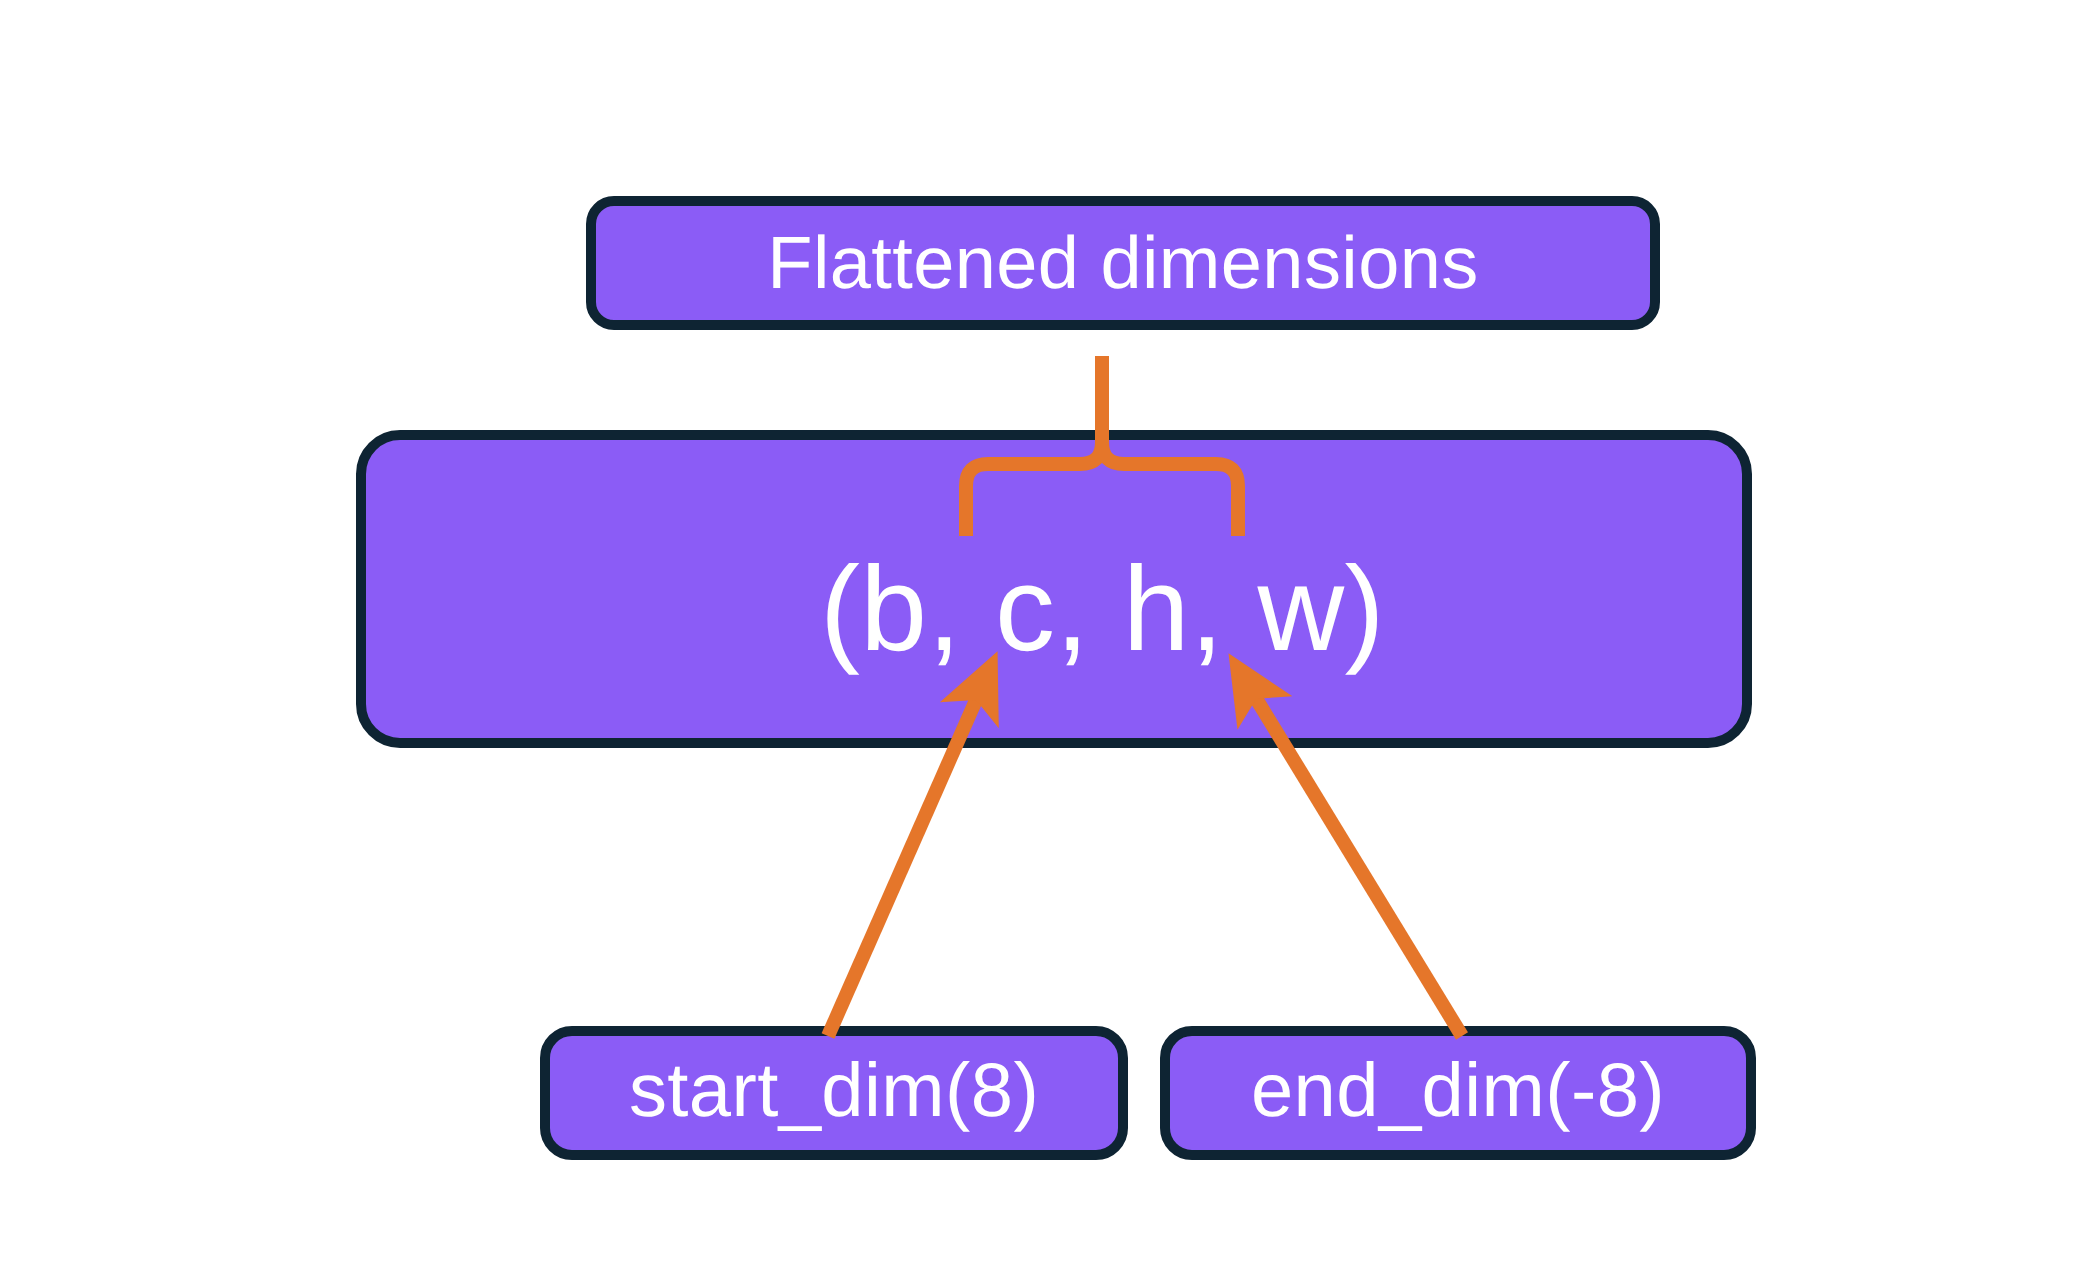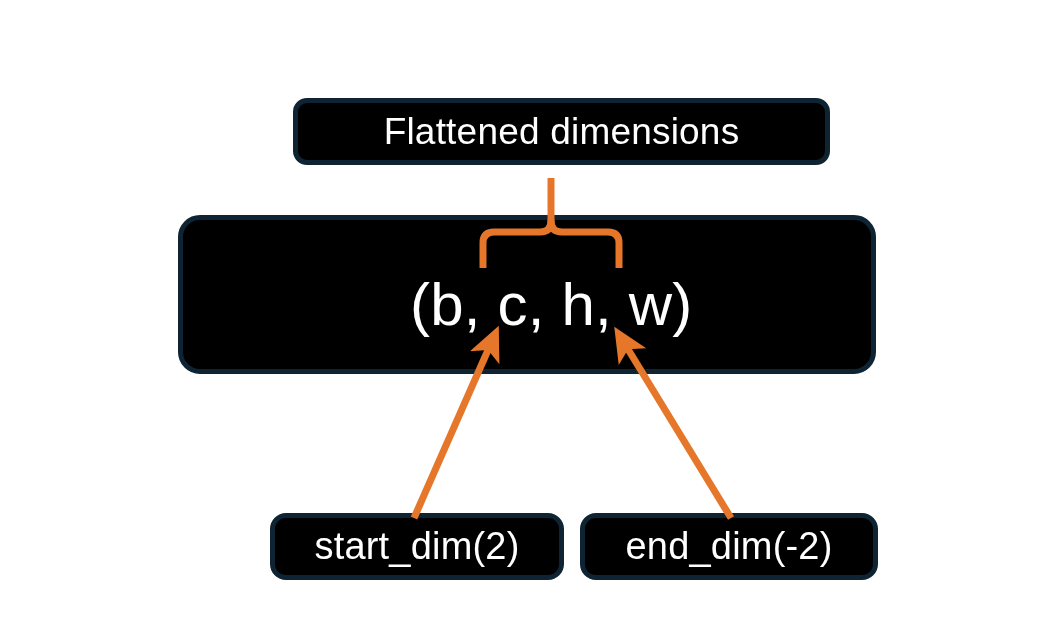--- a/index.html
+++ b/index.html
@@ -13,21 +13,21 @@
   #canvas {
     position: relative;
     width: 1038px;
     height: 632px;
     background: #ffffff;
     overflow: hidden;
   }
   .node {
     position: absolute;
     box-sizing: border-box;
-    background: #000000;
+    background: #8b5cf6;
     border: 5px solid #0E2433;
     border-radius: 16px;
     display: flex;
     align-items: center;
     justify-content: center;
     color: #ffffff;
     z-index: 2;
   }
   .node-label {
     color: #ffffff;
@@ -112,25 +112,25 @@
 
   <div class="node" id="box-flattened">
     <span class="node-label">Flattened dimensions</span>
   </div>
 
   <div class="node" id="box-shape">
     <span class="node-label">(b, c, h, w)</span>
   </div>
 
   <div class="node" id="box-start-dim">
-    <span class="node-label">start_dim(2)</span>
+    <span class="node-label">start_dim(8)</span>
   </div>
 
   <div class="node" id="box-end-dim">
-    <span class="node-label">end_dim(-2)</span>
+    <span class="node-label">end_dim(-8)</span>
   </div>
 
   <svg id="connectors" viewBox="0 0 1038 632" xmlns="http://www.w3.org/2000/svg">
     <defs>
       <marker id="arrowhead-left" markerWidth="5" markerHeight="5" refX="2.6" refY="2.5" orient="auto" markerUnits="strokeWidth">
         <path d="M0,0.2 L5,2.5 L0,4.8 L1.2,2.5 Z" fill="#E5762A"></path>
       </marker>
       <marker id="arrowhead-right" markerWidth="5" markerHeight="5" refX="2.6" refY="2.5" orient="auto" markerUnits="strokeWidth">
         <path d="M0,0.2 L5,2.5 L0,4.8 L1.2,2.5 Z" fill="#E5762A"></path>
       </marker>

